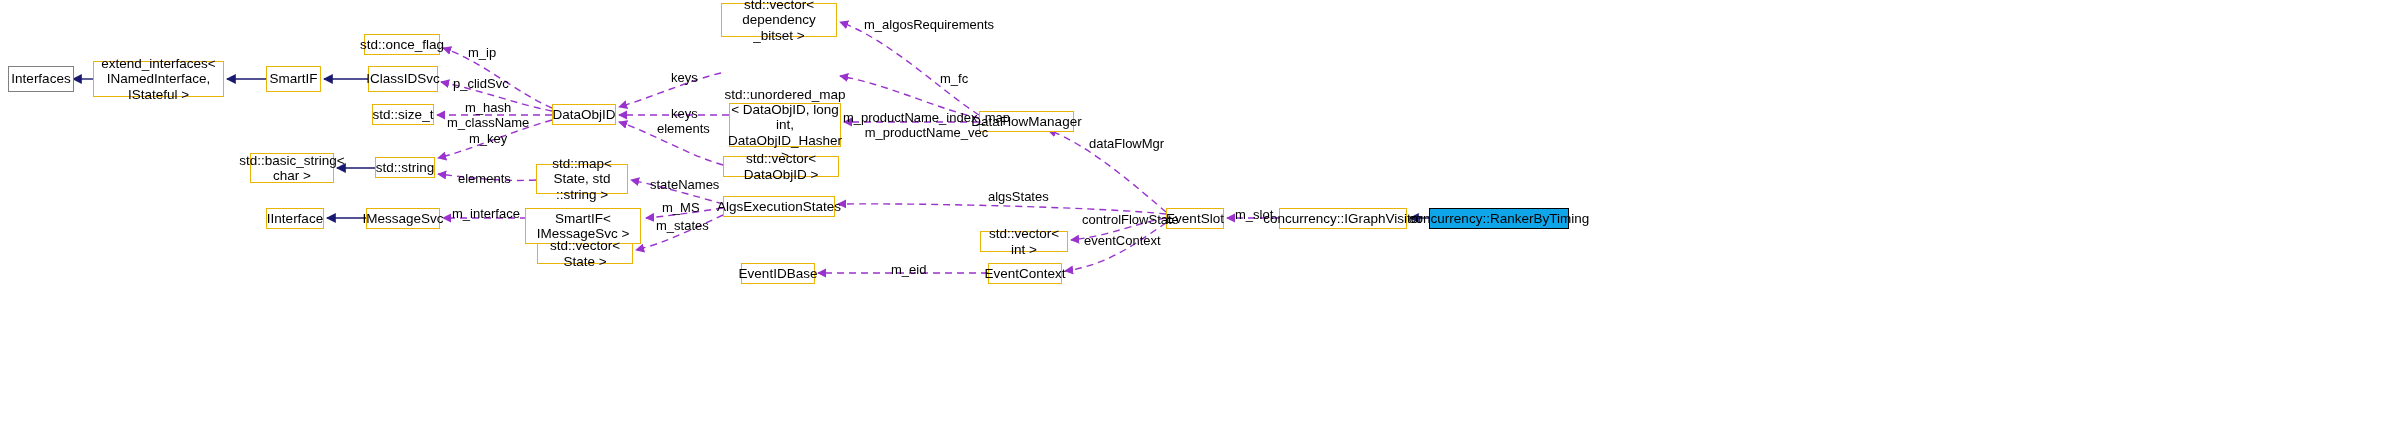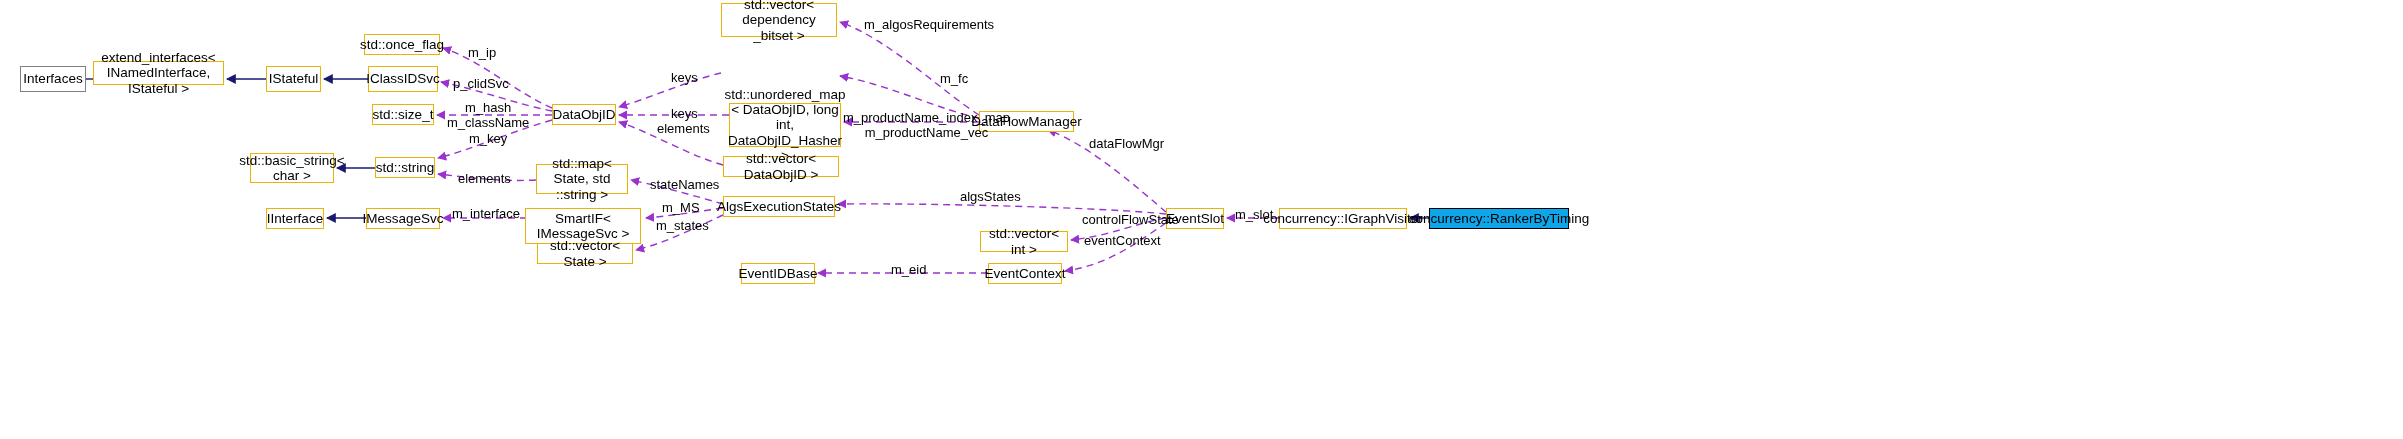--- a/index.html
+++ b/index.html
@@ -102,26 +102,26 @@
       <path d="M 979 122 L 844 122"></path>
 
       <path d="M 1166 212 C 1140 190 1090 145 1048 130"></path>
       <path d="M 1166 214 C 1110 208 940 203 838 204"></path>
       <path d="M 1166 218 C 1140 222 1110 236 1071 240"></path>
       <path d="M 1166 223 C 1140 240 1110 265 1065 271"></path>
       <path d="M 1279 218 L 1227 218"></path>
     </g>
   </svg>
 
-  <div class="node light" style="left:20px;  top:66px;  width:66px;  height:26px;">Interfaces</div>
+  <div class="node light" style="left:8px;  top:66px;  width:66px;  height:26px;">Interfaces</div>
 
-  <div class="node" style="left:93px; top:61px; width:131px; height:24px;">extend_interfaces&lt;
+  <div class="node" style="left:93px; top:61px; width:131px; height:36px;">extend_interfaces&lt;
 INamedInterface, IStateful &gt;</div>
 
-  <div class="node" style="left:266px; top:66px; width:55px; height:26px;">IStateful</div>
+  <div class="node" style="left:266px; top:66px; width:55px; height:26px;">SmartIF</div>
 
   <div class="node" style="left:368px; top:66px; width:70px; height:26px;">IClassIDSvc</div>
 
   <div class="node" style="left:364px; top:34px; width:76px; height:21px;">std::once_flag</div>
 
   <div class="node" style="left:372px; top:104px; width:62px; height:21px;">std::size_t</div>
 
   <div class="node" style="left:250px; top:153px; width:84px; height:30px;">std::basic_string&lt;
 char &gt;</div>
 
@@ -178,18 +178,18 @@
   <div class="edge-label" style="left:657px; top:121px;">elements</div>
   <div class="edge-label" style="left:650px; top:177px;">stateNames</div>
   <div class="edge-label" style="left:662px; top:200px;">m_MS</div>
   <div class="edge-label" style="left:656px; top:218px;">m_states</div>
   <div class="edge-label" style="left:891px; top:262px;">m_eid</div>
   <div class="edge-label" style="left:864px; top:17px;">m_algosRequirements</div>
   <div class="edge-label" style="left:940px; top:71px;">m_fc</div>
   <div class="edge-label" style="left:843px; top:110px;">m_productName_index_map
 m_productName_vec</div>
   <div class="edge-label" style="left:1089px; top:136px;">dataFlowMgr</div>
-  <div class="edge-label" style="left:960px; top:189px;">algsStates</div>
+  <div class="edge-label" style="left:988px; top:189px;">algsStates</div>
   <div class="edge-label" style="left:1082px; top:212px;">controlFlowState</div>
   <div class="edge-label" style="left:1084px; top:233px;">eventContext</div>
   <div class="edge-label" style="left:1235px; top:207px;">m_slot</div>
 
 </div>
 
 </body></html>

